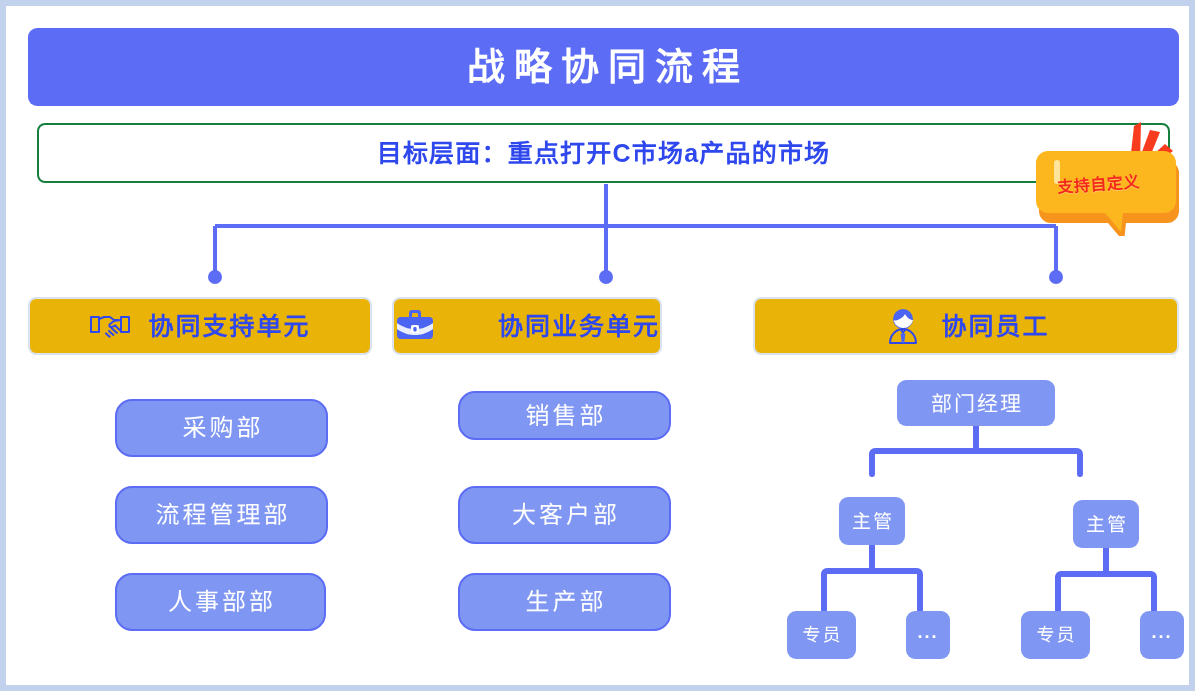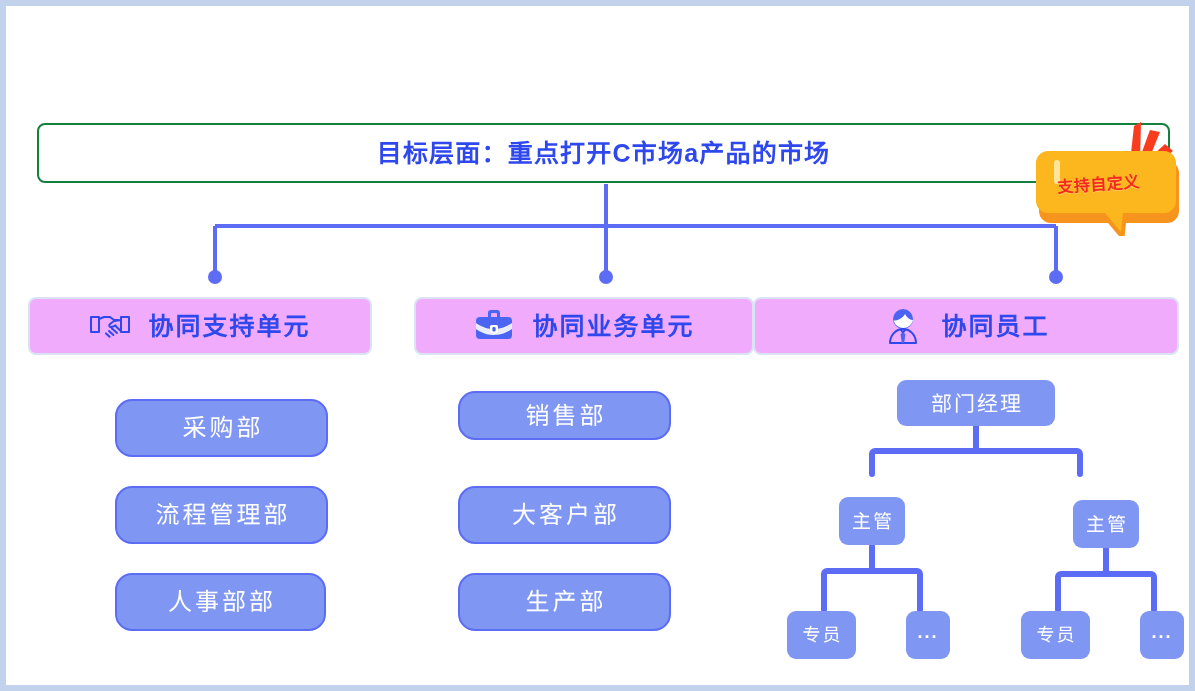--- a/index.html
+++ b/index.html
@@ -103,30 +103,30 @@
     height: 691px;
     pointer-events: none;
   }
 
   
   .cat-head {
     position: absolute;
     top: 291px;
     height: 58px;
     box-sizing: border-box;
-    background: #f0abfc;
+    background: #eab308;
     border: 2px solid #dbe3f2;
     border-radius: 8px;
     display: flex;
     align-items: center;
     justify-content: center;
     gap: 17px;
   }
   .cat-head.c0 { left: 22px;  width: 344px; }
-  .cat-head.c1 { left: 408px; width: 340px; }
+  .cat-head.c1 { left: 386px; width: 270px; justify-content: space-between; }
   .cat-head.c2 { left: 747px; width: 426px; }
   .cat-label {
     color: #2f48ed;
     font-size: 25px;
     font-weight: bold;
     letter-spacing: 2px;
     line-height: 1;
   }
   .cat-icon {
     width: 42px;
@@ -187,20 +187,23 @@
     letter-spacing: 2px;
     font-weight: bold;
     padding-bottom: 6px;
   }
 </style>
 </head>
 <body>
 
 <div class="page">
 
+  <div class="banner">
+    <div class="banner-title">战略协同流程</div>
+  </div>
 
   <div class="goal-bar">
     <div class="goal-text">目标层面：重点打开C市场a产品的市场</div>
   </div>
 
   <div class="badge">
     <svg width="160" height="118" viewBox="0 0 160 118">
 
       <g fill="#fa3c1e">
         <path d="M104 8 L111 4 L110 44 L100 44 Z"></path>

